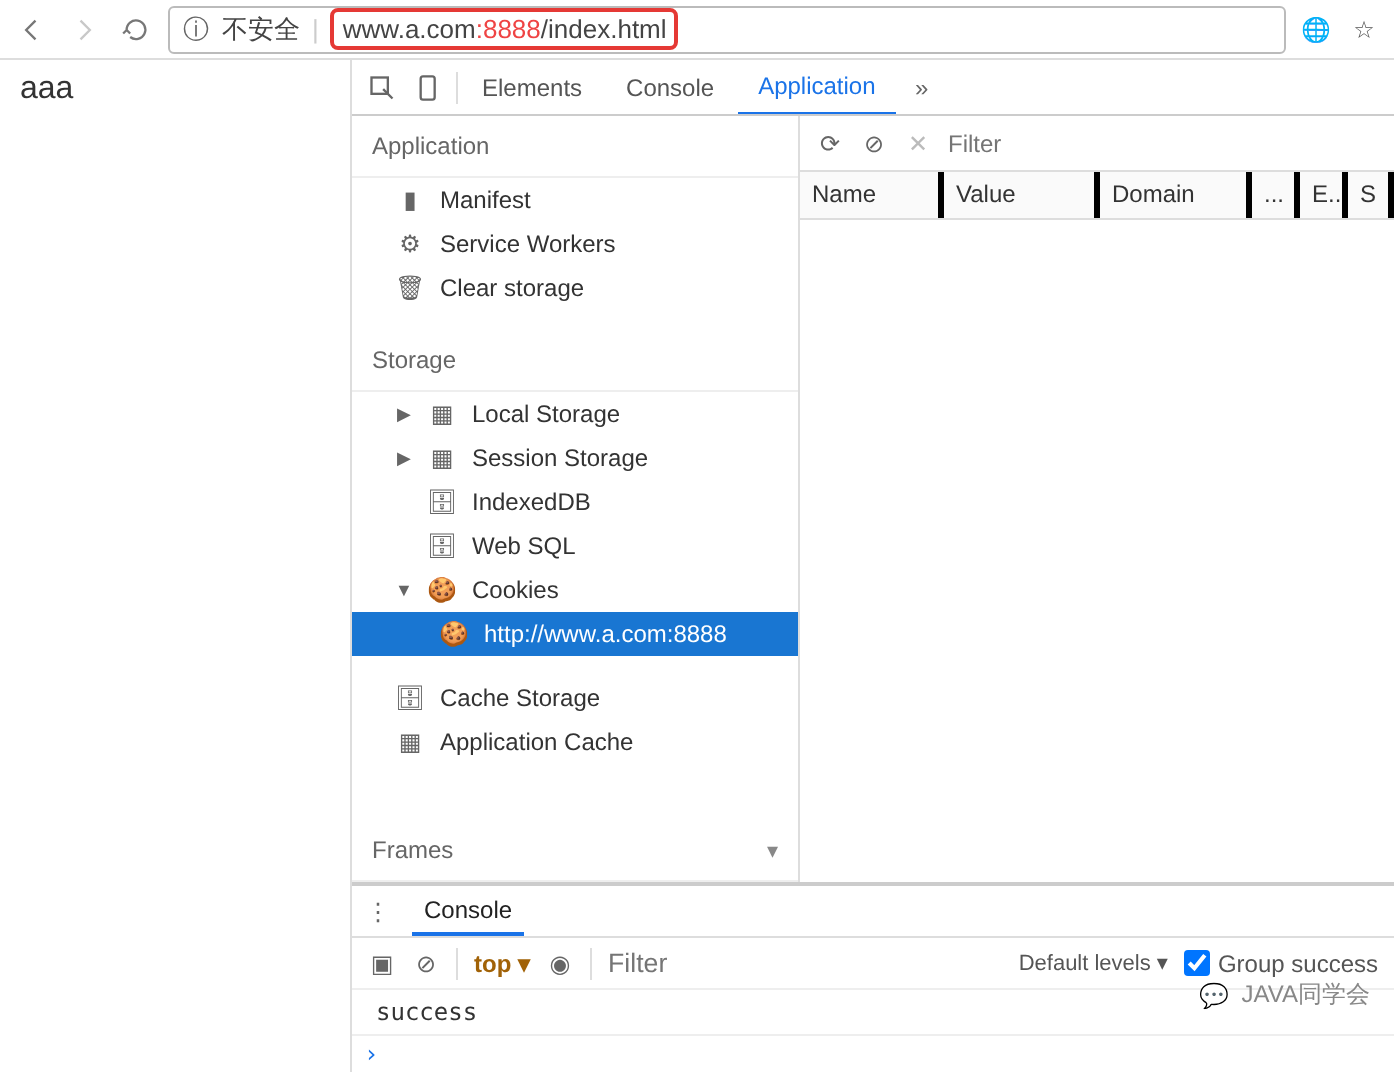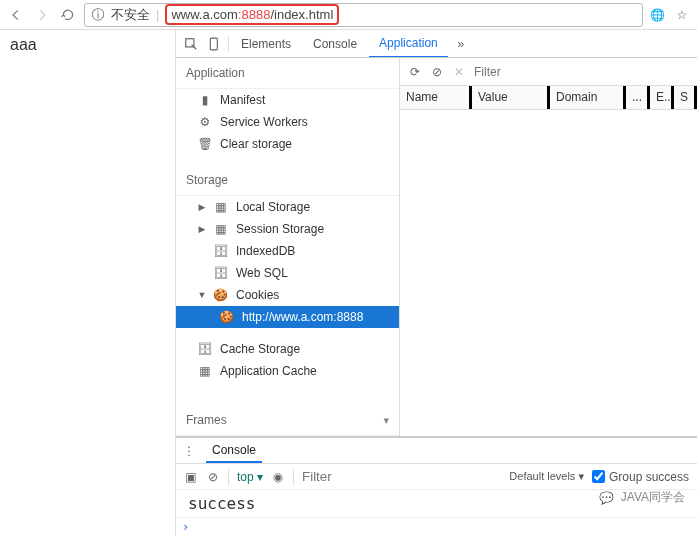--- a/index.html
+++ b/index.html
@@ -43,24 +43,24 @@
   .main-filter { flex: 1; border: none; outline: none; font-size: 12px; color:#555; }
   .table-head { height: 24px; display: flex; border-bottom: 1px solid #ddd; font-size: 12px; color: #333; background: #fafafa; }
   .th { border-right: 3px solid #000000; padding: 4px 6px; overflow: hidden; white-space: nowrap; }
   .table-body { flex: 1; background: #fff; }
   
   .drawer { border-top: 1px solid #ccc; display:flex; flex-direction:column; }
   .drawer-tabs { height: 26px; display: flex; align-items: center; padding: 0 6px; gap: 10px; border-bottom: 1px solid #ddd; }
   .drawer-tab { padding: 4px 6px; color:#555; }
   .drawer-tab.active { border-bottom: 2px solid #1a73e8; color:#222; }
   .console-bar { height: 26px; display: flex; align-items: center; gap: 8px; padding: 0 8px; border-bottom: 1px solid #eee; color:#555; }
-  .console-ctx { color:#0f766e; }
+  .console-ctx { color:#a16207;font-weight:bold; }
   .console-filter { border:none; outline:none; flex:0 0 80px; color:#888; }
   .pill { font-size:11px; color:#555; }
-  .console-out { padding: 4px 12px; font-family: Consolas, monospace; font-size: 16px; color: #333; border-bottom:1px solid #eee; }
+  .console-out { padding: 4px 12px; font-family: Consolas, monospace; font-size: 12px; color: #333; border-bottom:1px solid #eee; }
   .console-prompt { padding: 2px 6px; color:#1a73e8; font-family: Consolas, monospace; }
   .watermark { position:absolute; bottom:30px; right:12px; font-size:12px; color:#888; display:flex; align-items:center; gap:6px; pointer-events:none; }
   .sep { width:1px; height:16px; background:#ddd; }
   .check { display:flex; align-items:center; gap:4px; }
 </style>
 </head>
 <body>
 
 <div class="browser-bar">
   <div class="nav-btn">

